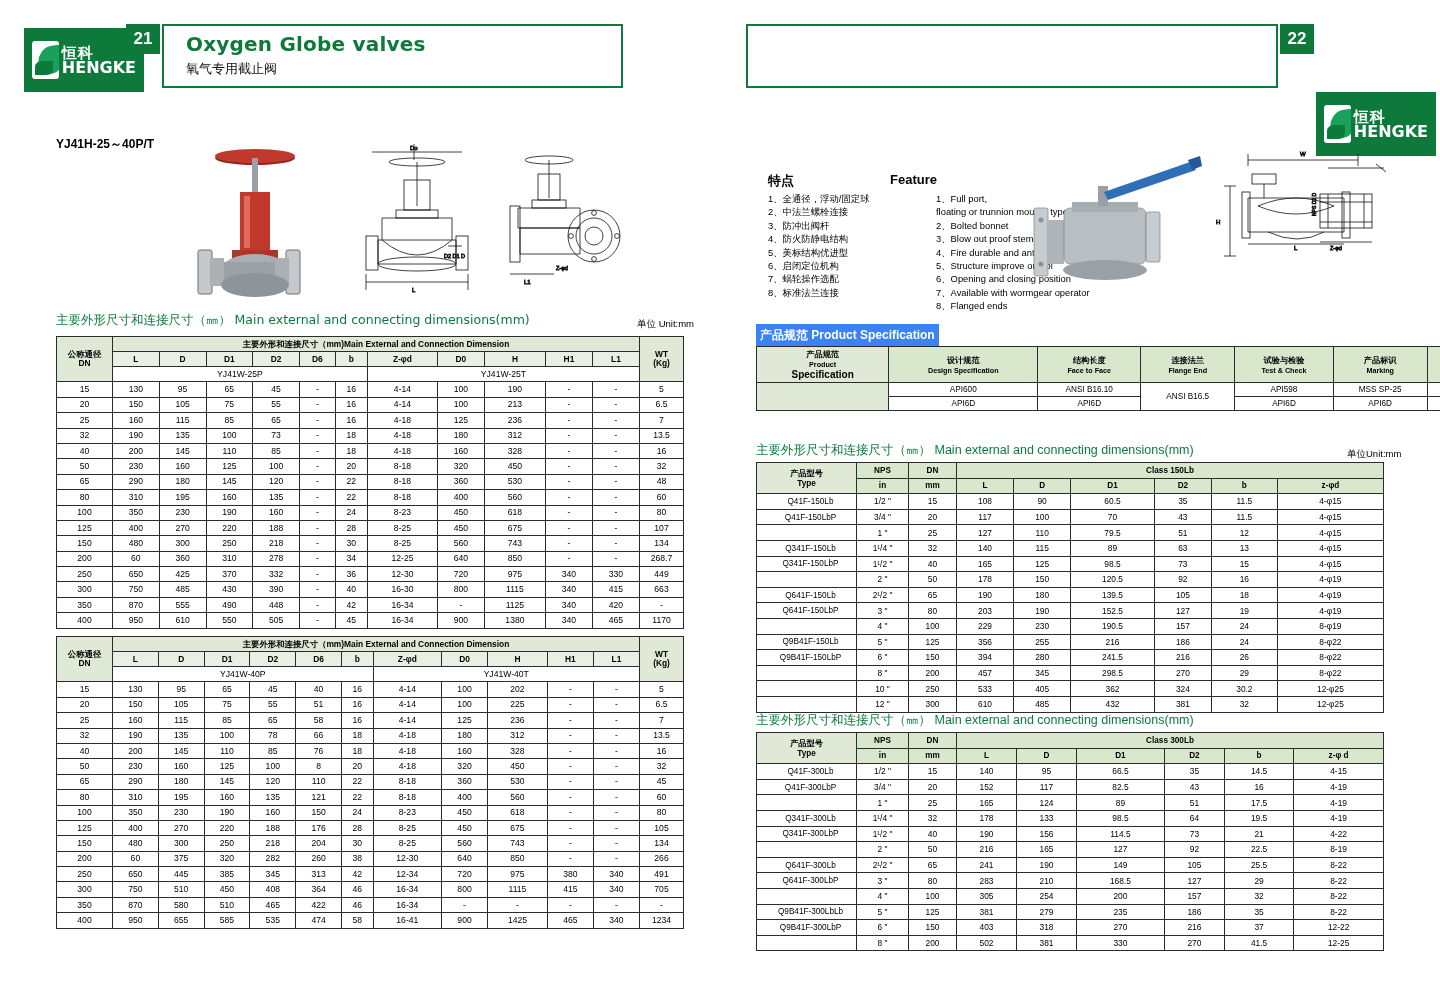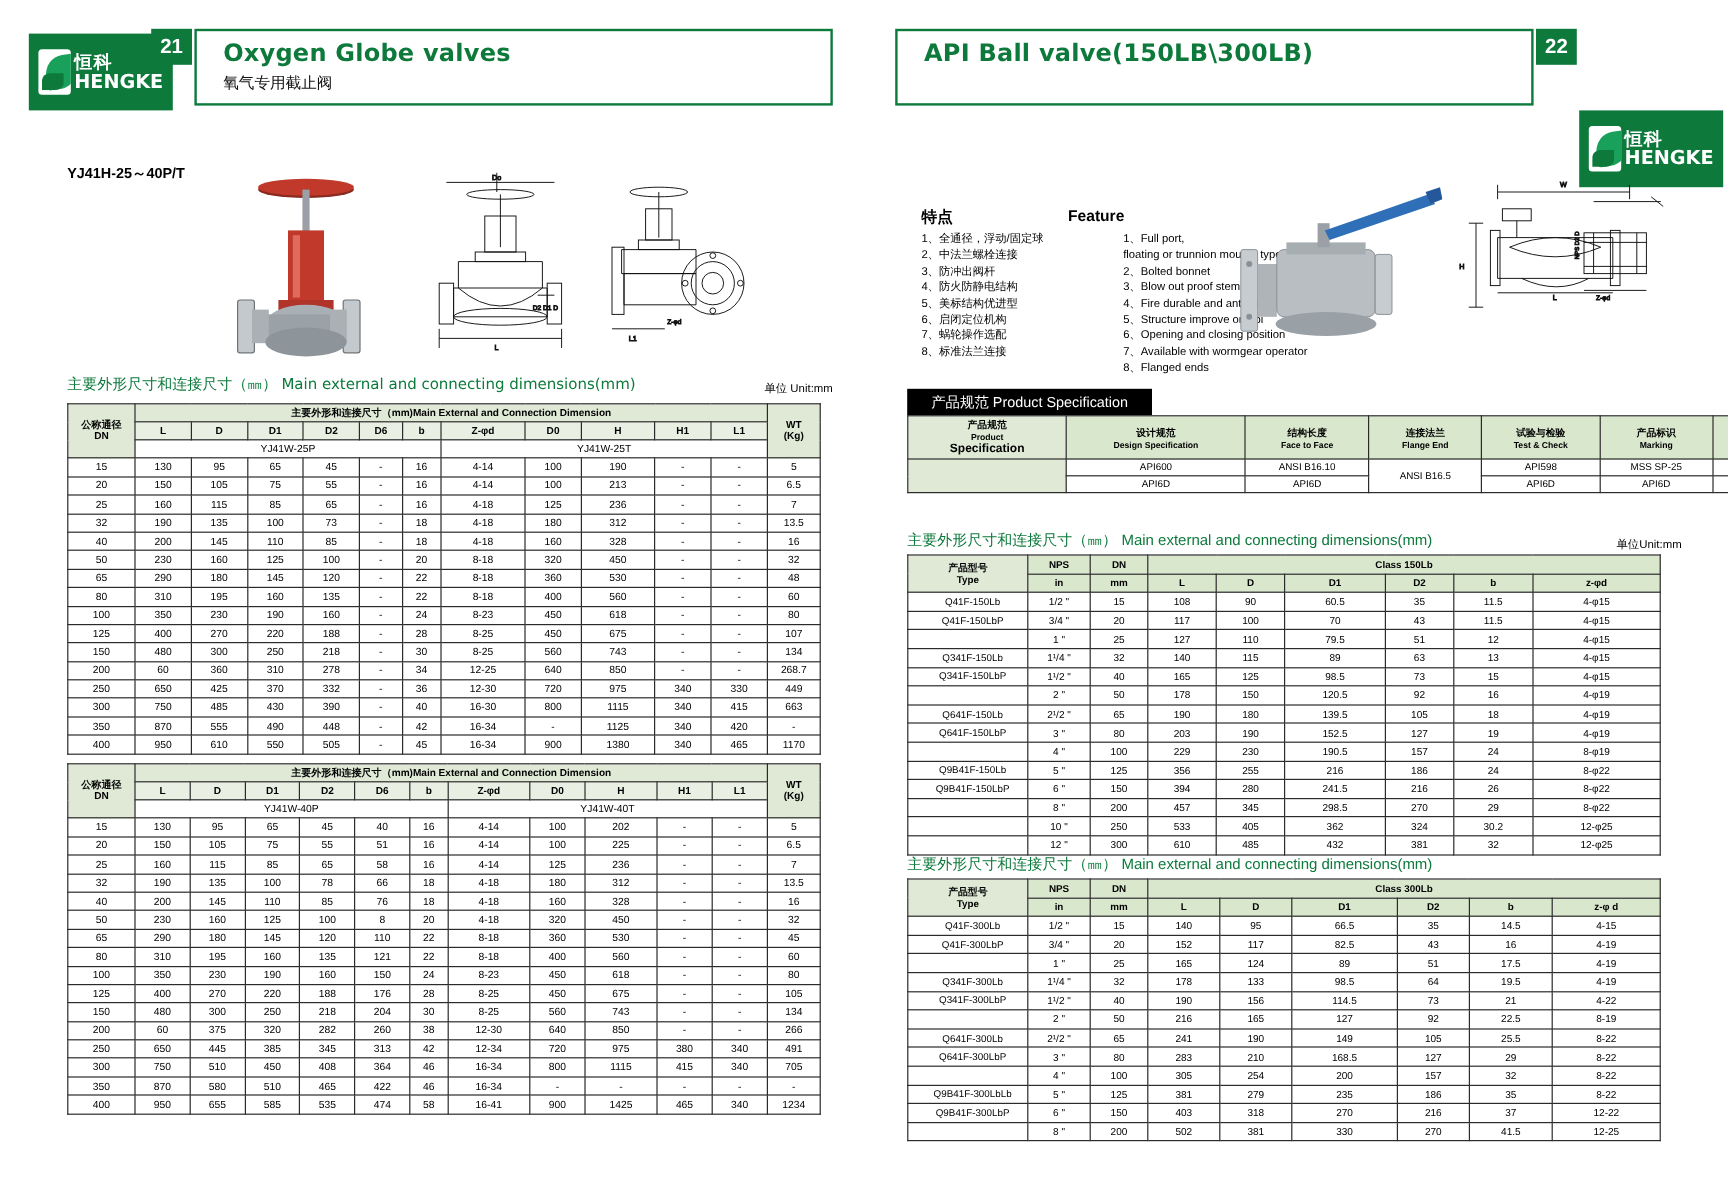--- a/index.html
+++ b/index.html
@@ -80,22 +80,22 @@
   #tblA { left:56px; top:336px; width:628px; }
   #tblB { left:56px; top:636px; width:628px; }
   #tblA td, #tblB td { height:15.4px; }
 
   
   .feat-title { position:absolute; font-weight:bold; font-size:13px; }
   .feat-list { position:absolute; font-size:9.4px; line-height:13.4px; }
   .feat-list div { white-space:nowrap; }
 
   .ps-title {
-    position:absolute; background:#000000; color:#fff; font-weight:normal;
-    font-size:12px; padding:3px 20px;
+    position:absolute; background:#3b82f6; color:#fff; font-weight:bold;
+    font-size:12px; padding:3px 4px;
   }
 
   table.ps {
     position:absolute; border-collapse:collapse; font-size:8.2px; background:#fff;
   }
   table.ps td, table.ps th { border:0.8px solid #2b2b2b; text-align:center; padding:2px 2px; font-weight:normal; }
   table.ps th { background:#d9e7cd; font-weight:bold; }
   .ps-left { background:#dfe9d6 !important; font-weight:bold; }
 
   table.bv { position:absolute; border-collapse:collapse; font-size:8.4px; background:#fff; }
@@ -115,27 +115,26 @@
   <div class="hdr hdr-logo" style="left:24px;">
     <div class="logo-mark">
       <div class="leafbox"></div>
       <div class="logo-text">
         <div class="cn">恒科</div>
         <div class="en">HENGKE</div>
       </div>
     </div>
   </div>
   <div class="pagenum" style="left:126px;">21</div>
-  <div class="titlebar" style="left:162px; width:532px;">
+  <div class="titlebar" style="left:162px; width:461px;">
     <div class="t-en">Oxygen Globe valves</div>
     <div class="t-cn">氧气专用截止阀</div>
   </div>
 
   <div class="titlebar" style="left:746px; width:532px;">
-    <div class="t-en">API Ball valve(150LB\300LB)</div>
   </div>
   <div class="pagenum" style="left:1280px;">22</div>
   <div class="hdr hdr-logo" style="left:1316px;">
     <div class="logo-mark">
       <div class="leafbox"></div>
       <div class="logo-text">
         <div class="cn">恒科</div>
         <div class="en">HENGKE</div>
       </div>
     </div>

